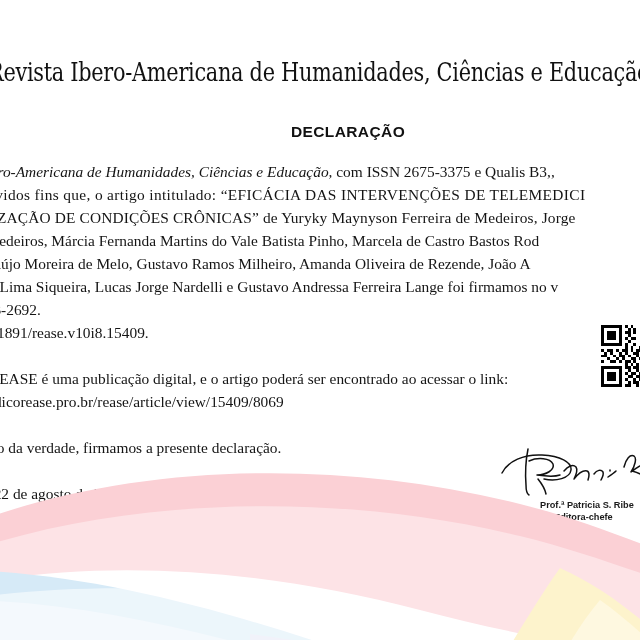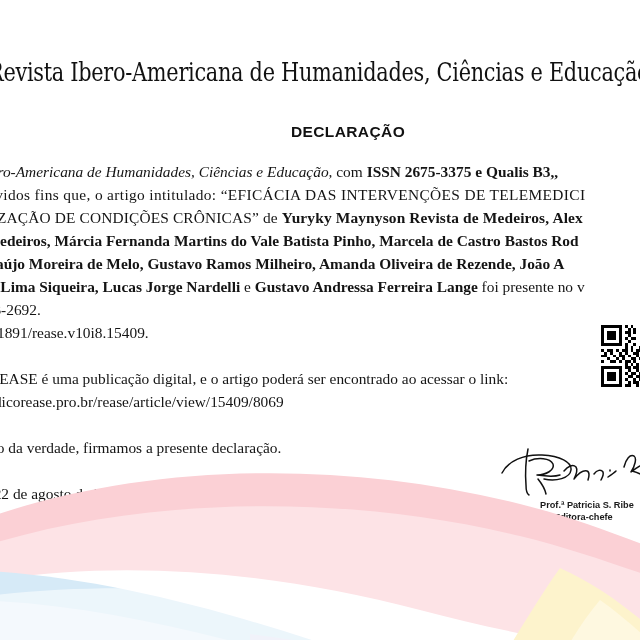--- a/index.html
+++ b/index.html
@@ -64,21 +64,21 @@
   .ln {
     position: relative;
     height: 23px;
     line-height: 23px;
     font-size: 15.4px;
     white-space: nowrap;
     color: #141414;
   }
   .ln span { white-space: pre; }
   .i { font-style: italic; }
-  .b { font-weight: bold; }
+  .b { font-weight: normal; }
 
   
   .ln.l1  { left: -38px; }
   .ln.l2  { left: -20px; letter-spacing: 0.35px; }
   .ln.l3  { left: -30px; letter-spacing: 0.15px; }
   .ln.l4  { left: -26px; }
   .ln.l5  { left: -22px; }
   .ln.l6  { left: -24px; }
   .ln.l7  { left: -22px; }
   .ln.l8  { left: -30px; }
@@ -144,27 +144,27 @@
   <div class="masthead">Revista Ibero-Americana de Humanidades, Ciências e Educação- REASE</div>
 
   <div class="doc-title">DECLARAÇÃO</div>
 
   <div class="body-block">
 
     <div class="ln l1"><span class="i">ta Ibero-Americana de Humanidades, Ciências e Educação,</span><span> com </span><span class="b">ISSN 2675-3375 e Qualis B3,,</span></div>
 
     <div class="ln l2"><span>devidos fins que, o artigo intitulado: “EFICÁCIA DAS INTERVENÇÕES DE TELEMEDICI</span></div>
 
-    <div class="ln l3"><span>ORIZAÇÃO DE CONDIÇÕES CRÔNICAS” de </span><span class="b">Yuryky Maynyson Revista de Medeiros, Alex</span></div>
+    <div class="ln l3"><span>ORIZAÇÃO DE CONDIÇÕES CRÔNICAS” de </span><span class="b">Yuryky Maynyson Ferreira de Medeiros, Jorge</span></div>
 
     <div class="ln l4"><span class="b">o Medeiros, Márcia Fernanda Martins do Vale Batista Pinho, Marcela de Castro Bastos Rod</span></div>
 
     <div class="ln l5"><span class="b">Araújo Moreira de Melo, Gustavo Ramos Milheiro, Amanda Oliveira de Rezende, João A</span></div>
 
-    <div class="ln l6"><span class="b">ães Lima Siqueira, Lucas Jorge Nardelli</span><span> e </span><span class="b">Gustavo Andressa Ferreira Lange</span><span> foi presente no v</span></div>
+    <div class="ln l6"><span class="b">ães Lima Siqueira, Lucas Jorge Nardelli</span><span> e </span><span class="b">Gustavo Andressa Ferreira Lange</span><span> foi firmamos no v</span></div>
 
     <div class="ln l7"><span>683-2692.</span></div>
 
     <div class="ln l8"><span>10.51891/rease.v10i8.15409.</span></div>
 
     <div class="ln gap"></div>
 
     <div class="ln l9"><span>ta REASE é uma publicação digital, e o artigo poderá ser encontrado ao acessar o link:</span></div>
 
     <div class="ln l10"><span>eriodicorease.pro.br/rease/article/view/15409/8069</span></div>

